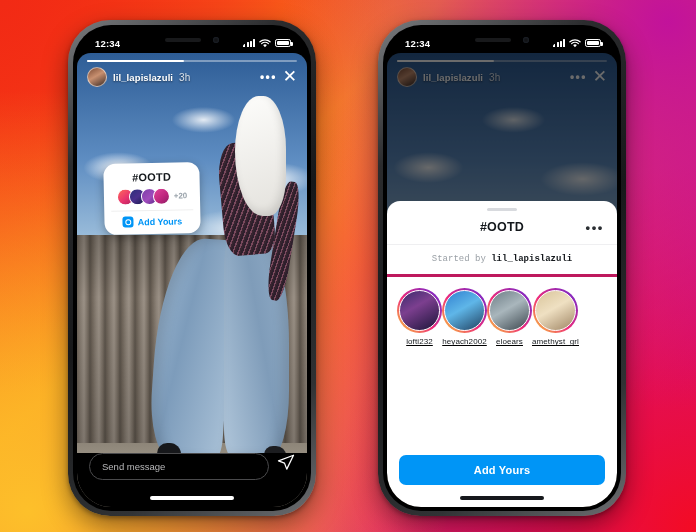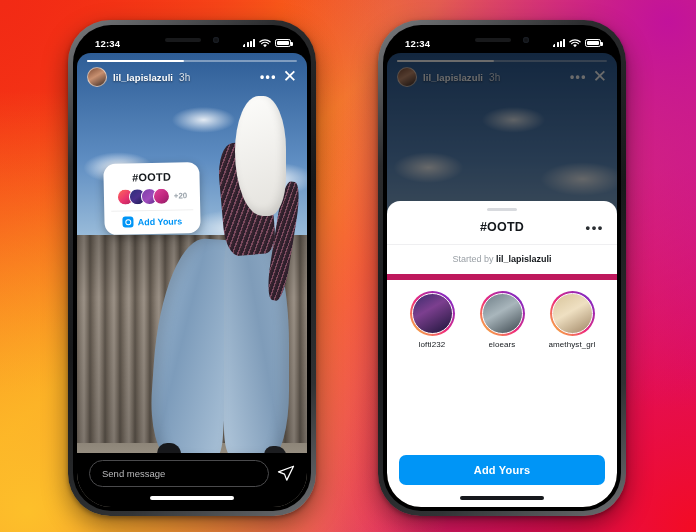--- a/index.html
+++ b/index.html
@@ -161,21 +161,21 @@
   .cam-ic{
     width:11px;height:11px;border-radius:3px;background:#0095F6;position:relative;flex:none;
   }
   .cam-ic::after{content:"";position:absolute;left:50%;top:50%;transform:translate(-50%,-50%);
     width:4.4px;height:4.4px;border-radius:50%;border:1.2px solid #fff;}
   .addyours-chip span{font-size:9px; font-weight:bold; color:#0095F6;}
 
   
   .msgbar{
     position:absolute; left:0; right:0; bottom:0; height:54px; background:#000; z-index:18;
-    display:flex; align-items:center; gap:8px; padding:0 12px 14px;
+    display:flex; align-items:flex-start; gap:8px; padding:0 12px 14px;
   }
   .msg-input{
     flex:1; height:27px; border-radius:16px; border:1px solid #4a4a4c;
     display:flex; align-items:center; padding:0 12px;
     font-size:9.5px; color:#b9b9bb; background:transparent;
   }
   .send-ic{width:18px;height:18px;flex:none;}
   .home-ind{
     position:absolute; left:50%; transform:translateX(-50%); bottom:7px;
     width:84px; height:3.6px; border-radius:3px; background:#fff; z-index:30;
@@ -191,26 +191,27 @@
   .grabber{width:30px;height:3.4px;border-radius:3px;background:#d8dade;margin:7px auto 0;}
   .sheet-head{
     display:flex; align-items:center; justify-content:center; position:relative;
     padding:9px 14px 10px; border-bottom:1px solid #efeff1;
   }
   .sheet-title{font-size:12.5px; font-weight:bold; color:#14181c; letter-spacing:.2px;}
   .sheet-menu{position:absolute; right:13px; top:50%; transform:translateY(-50%);
     font-size:13px; line-height:8px; letter-spacing:1.6px; color:#2b2f33; font-weight:bold;}
   .started{
     text-align:center; font-size:9px; color:#9aa0a6; padding:9px 0 10px;
-    border-bottom:6px solid #be185d;
+    border-bottom:3px solid #be185d;
+    font-family:Liberation Mono, monospace;
   }
   .started b{color:#14181c; font-weight:bold;}
   .grid{
-    flex:1; display:grid; grid-template-columns:repeat(3,1fr);
-    gap:18px 0; padding:11px 10px 4px; align-content:start;
+    flex:1; display:grid; grid-template-columns:repeat(5,1fr);
+    gap:18px 0; padding:11px 10px 4px; align-content:start;text-decoration:underline;
   }
   .cell{display:flex; flex-direction:column; align-items:center; gap:4px;}
   .ring{
     width:45px;height:45px;border-radius:50%;
     background:linear-gradient(45deg,#f9ce34,#ee2a7b 45%,#6228d7);
     padding:2px; flex:none;
   }
   .ring > i{
     display:block; width:100%; height:100%; border-radius:50%;
     border:1.6px solid #fff; background-size:cover;
@@ -393,20 +394,26 @@
 
             <div class="grid">
               <div class="cell">
                 <span class="ring">
                     <i class="a1"></i>
                   </span>
                 <span class="cell-name">lofti232</span>
               </div>
               <div class="cell">
                 <span class="ring">
+                    <i class="a2"></i>
+                  </span>
+                <span class="cell-name">heyach2002</span>
+              </div>
+              <div class="cell">
+                <span class="ring">
                     <i class="a6"></i>
                   </span>
                 <span class="cell-name">eloears</span>
               </div>
               <div class="cell">
                 <span class="ring">
                     <i class="a5"></i>
                   </span>
                 <span class="cell-name">amethyst_grl</span>
               </div>

